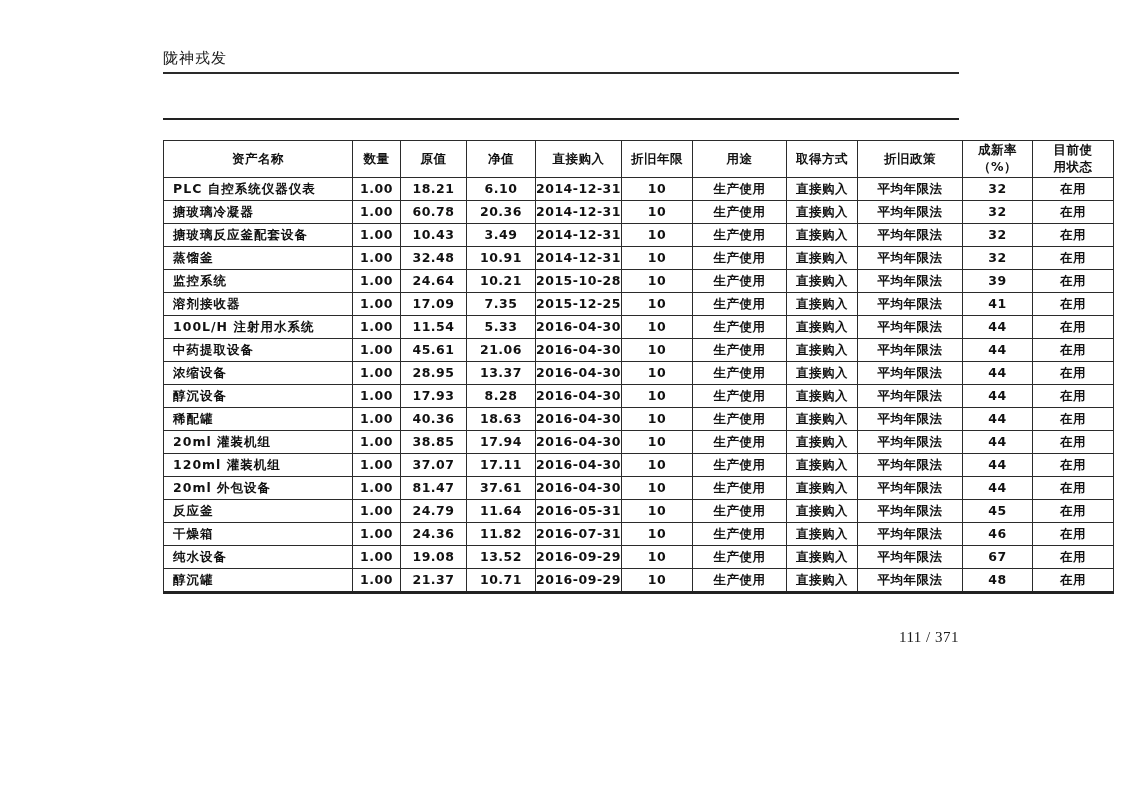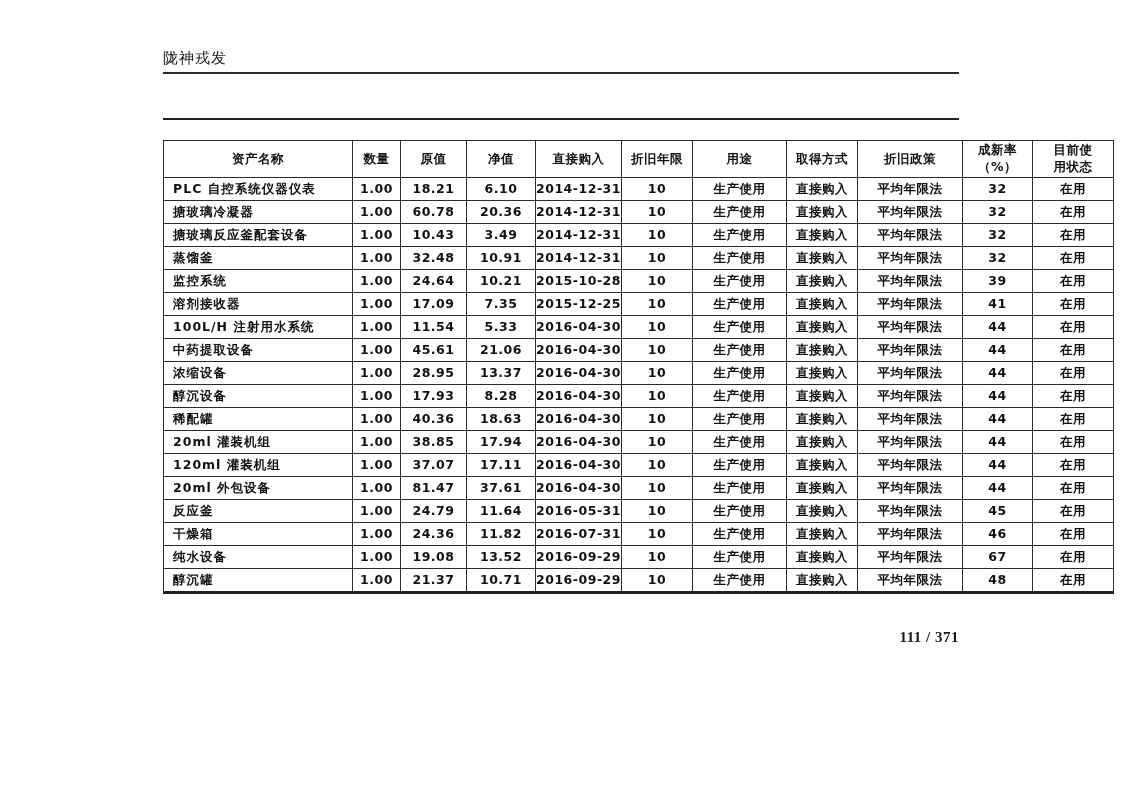--- a/index.html
+++ b/index.html
@@ -69,21 +69,21 @@
   }
   .asset-table td.name-cell {
     text-align: left;
     padding-left: 9px;
     letter-spacing: 1px;
   }
   .page-number {
     margin-top: 35px;
     text-align: right;
     font-size: 15px;
-    font-weight: bold;
+    font-weight: normal;
     letter-spacing: 0.5px;
   }
 </style>
 </head>
 <body>
 
 <div class="content">
 
   <div class="doc-header">
     <span class="hdr-left">陇神戎发</span>

